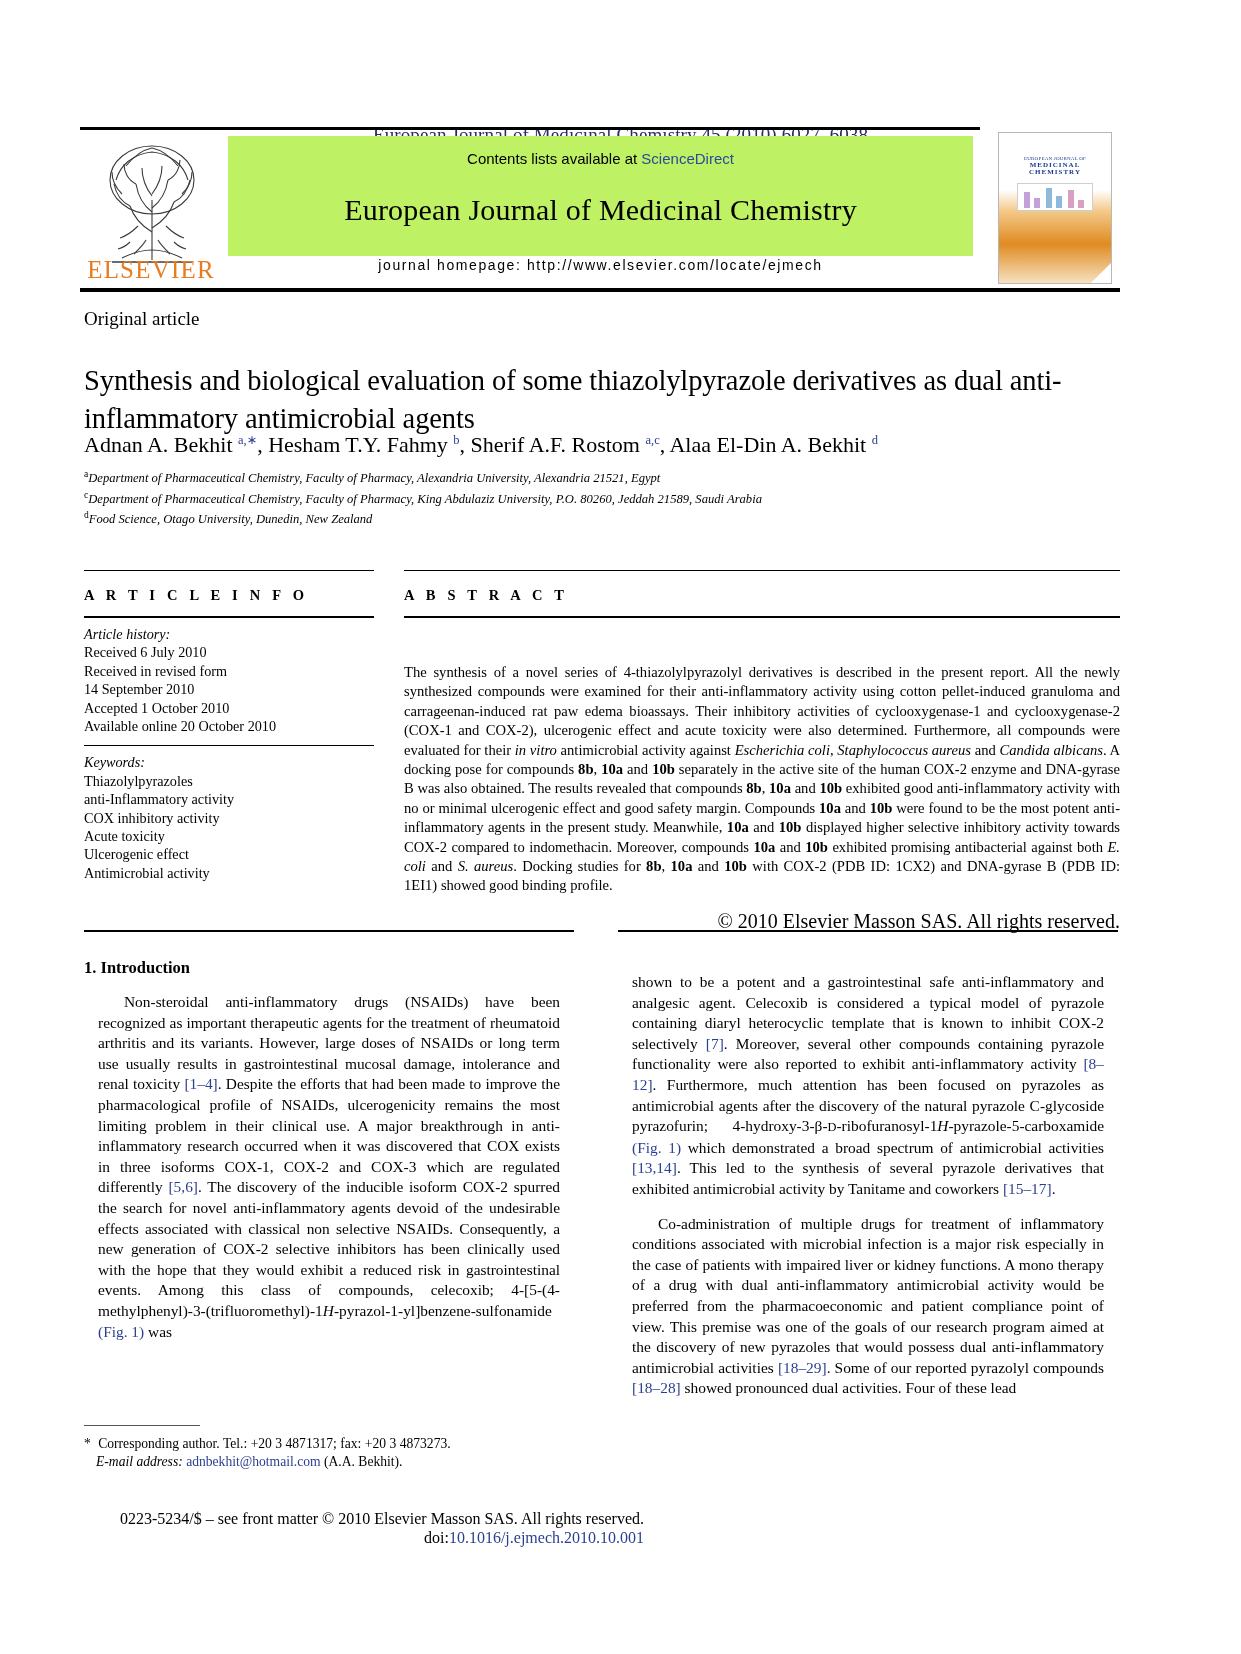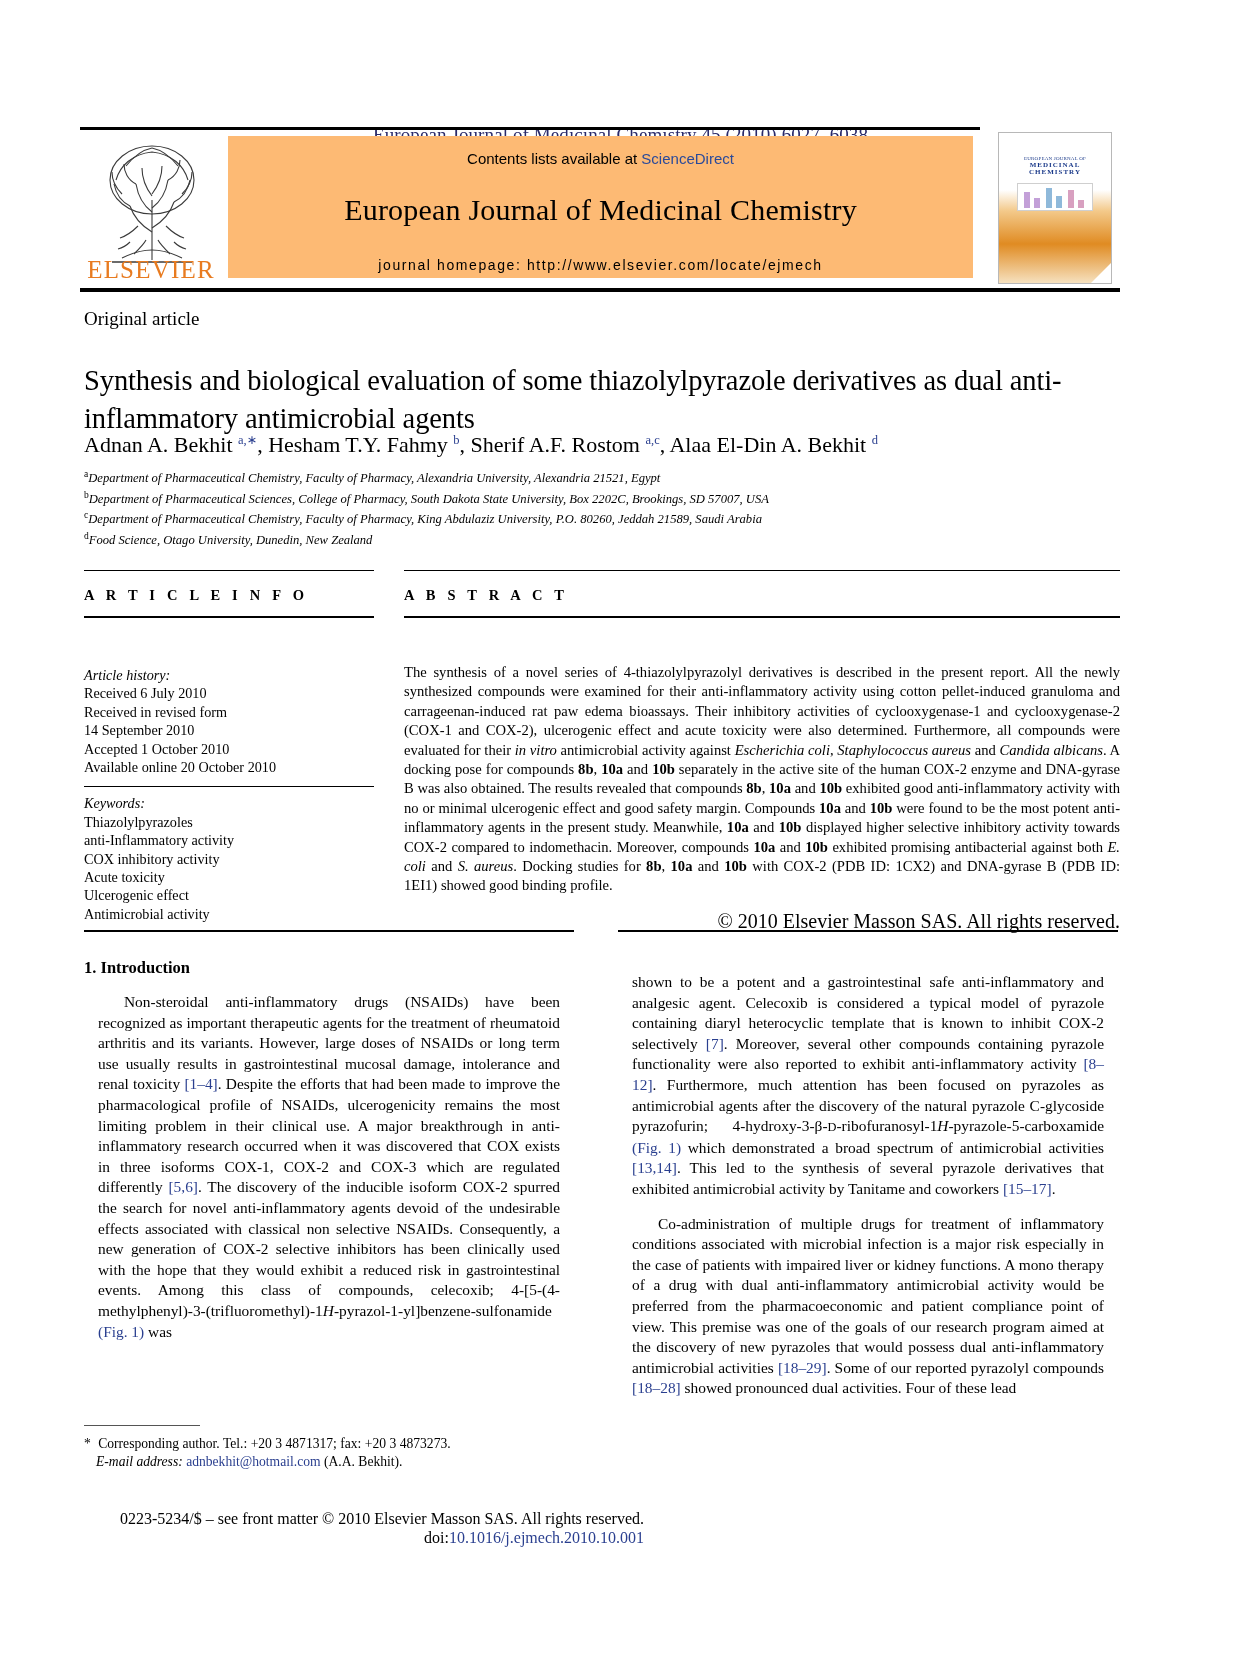--- a/index.html
+++ b/index.html
@@ -61,22 +61,22 @@
     font-family: "Liberation Serif", serif;
     font-size: 25px;
     letter-spacing: 1.2px;
     color: #e87b20;
   }
   .contents-box {
     position: absolute;
     left: 148px;
     top: 6px;
     width: 745px;
-    height: 142px;
-    background: #fdba74;
+    height: 120px;
+    background: #bef264;
     text-align: center;
   }
   .contents-line {
     margin-top: 14px;
     font-size: 15px;
     font-family: "Liberation Sans", sans-serif;
   }
   .contents-line .sd {
     color: #2a4a9a;
   }
@@ -205,21 +205,21 @@
     font-size: 14.5px;
     letter-spacing: 4.2px;
     font-weight: bold;
     padding: 16px 0 12px 0;
   }
   .hist-block {
     font-size: 14.2px;
     line-height: 18.4px;
     padding: 7px 0 10px 0;
   }
-  .hist-block .it { font-style: italic; margin-top: 41px; }
+  .hist-block .it { font-style: italic; }
   .kw-block {
     font-size: 14.2px;
     line-height: 18.4px;
     padding: 7px 0 0 0;
   }
   .kw-block .it { font-style: italic; }
   .abstract-text {
     font-size: 14.6px;
     line-height: 19.4px;
     text-align: justify;
@@ -376,21 +376,20 @@
 
     </div>
     <div class="mast-rule-bot"></div>
   </div>
 
   <div class="article-type">Original article</div>
   <h1 class="title">Synthesis and biological evaluation of some thiazolylpyrazole derivatives as dual anti-inflammatory antimicrobial agents</h1>
   <div class="authors">Adnan A. Bekhit <sup>a,∗</sup>, Hesham T.Y. Fahmy <sup>b</sup>, Sherif A.F. Rostom <sup>a,c</sup>, Alaa El-Din A. Bekhit <sup>d</sup></div>
   <div class="affiliations">
     <div><sup>a</sup><span>Department of Pharmaceutical Chemistry, Faculty of Pharmacy, Alexandria University, Alexandria 21521, Egypt</span></div>
-    <div><sup>b</sup><span>Department of Pharmaceutical Sciences, College of Pharmacy, South Dakota State University, Box 2202C, Brookings, SD 57007, USA</span></div>
     <div><sup>c</sup><span>Department of Pharmaceutical Chemistry, Faculty of Pharmacy, King Abdulaziz University, P.O. 80260, Jeddah 21589, Saudi Arabia</span></div>
     <div><sup>d</sup><span>Food Science, Otago University, Dunedin, New Zealand</span></div>
   </div>
 
   <div class="info-col">
     <div class="rule-thin"></div>
     <div class="sec-head">A R T I C L E  I N F O</div>
     <div class="rule-thick"></div>
     <div class="hist-block">
       <div class="it">Article history:</div>

